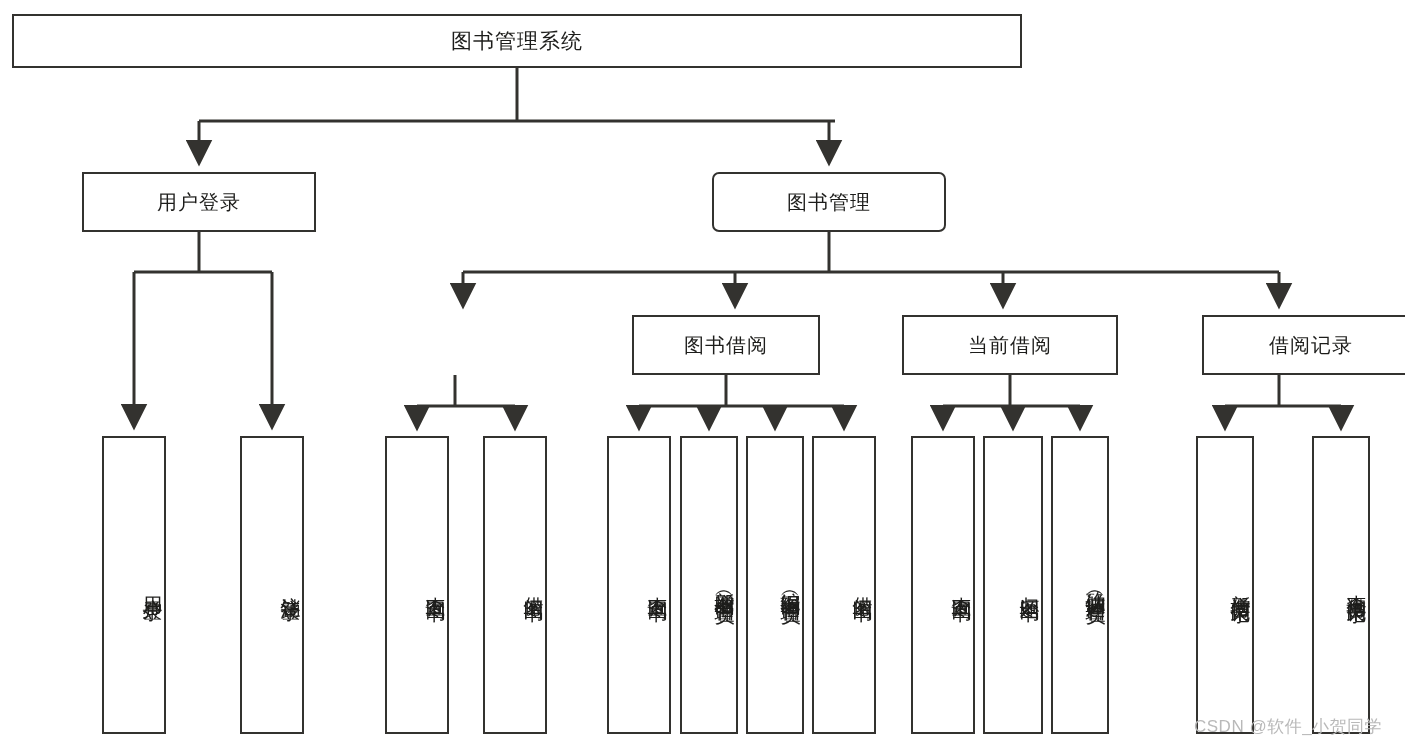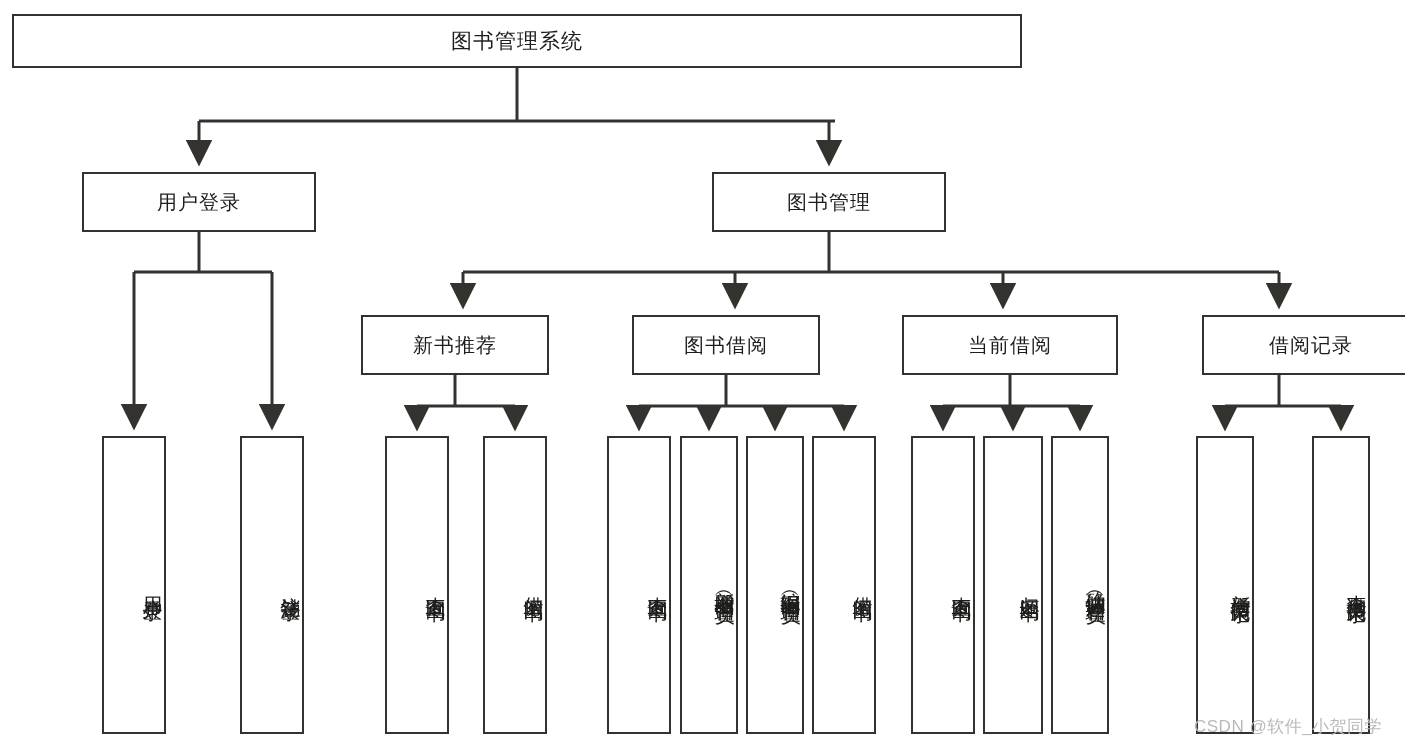--- a/index.html
+++ b/index.html
@@ -120,27 +120,24 @@
     </g>
   </svg>
 
   <div class="node root" style="left:12px; top:14px; width:1010px; height:54px;">
     <span>图书管理系统</span>
   </div>
 
   <div class="node level2" style="left:82px; top:172px; width:234px; height:60px;">
     <span>用户登录</span>
   </div>
-  <div class="node level2" style="left:712px; top:172px; width:234px; height:60px;">
+  <div class="node level2" style="left:712px; top:172px; width:234px; height:60px;border-radius:7px;">
     <span>图书管理</span>
   </div>
 
-  <div class="node level2" style="left:361px; top:315px; width:188px; height:60px;">
-    <span>新书推荐</span>
-  </div>
   <div class="node level2" style="left:902px; top:315px; width:216px; height:60px;">
     <span>当前借阅</span>
   </div>
   <div class="node level2" style="left:632px; top:315px; width:188px; height:60px;">
     <span>图书借阅</span>
   </div>
   <div class="node level2" style="left:1170px; top:315px; width:218px; height:60px;margin-left:32px;">
     <span>借阅记录</span>
   </div>
 

